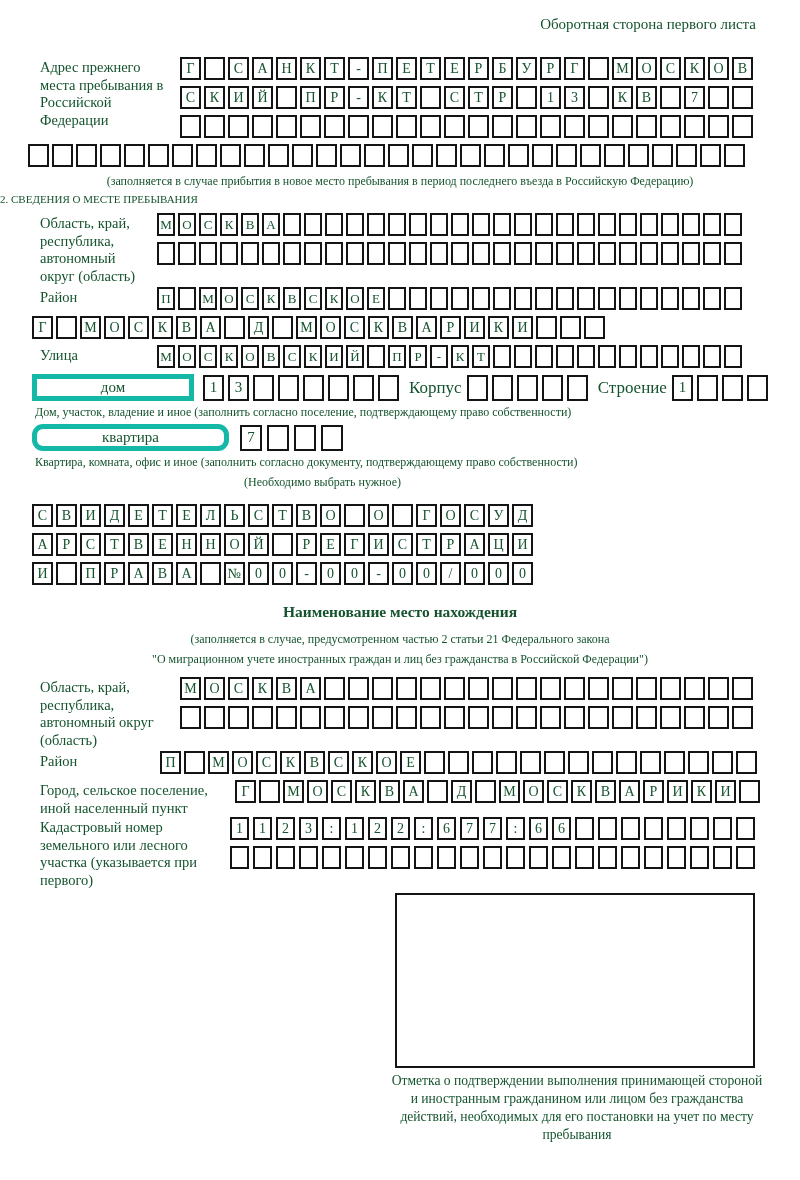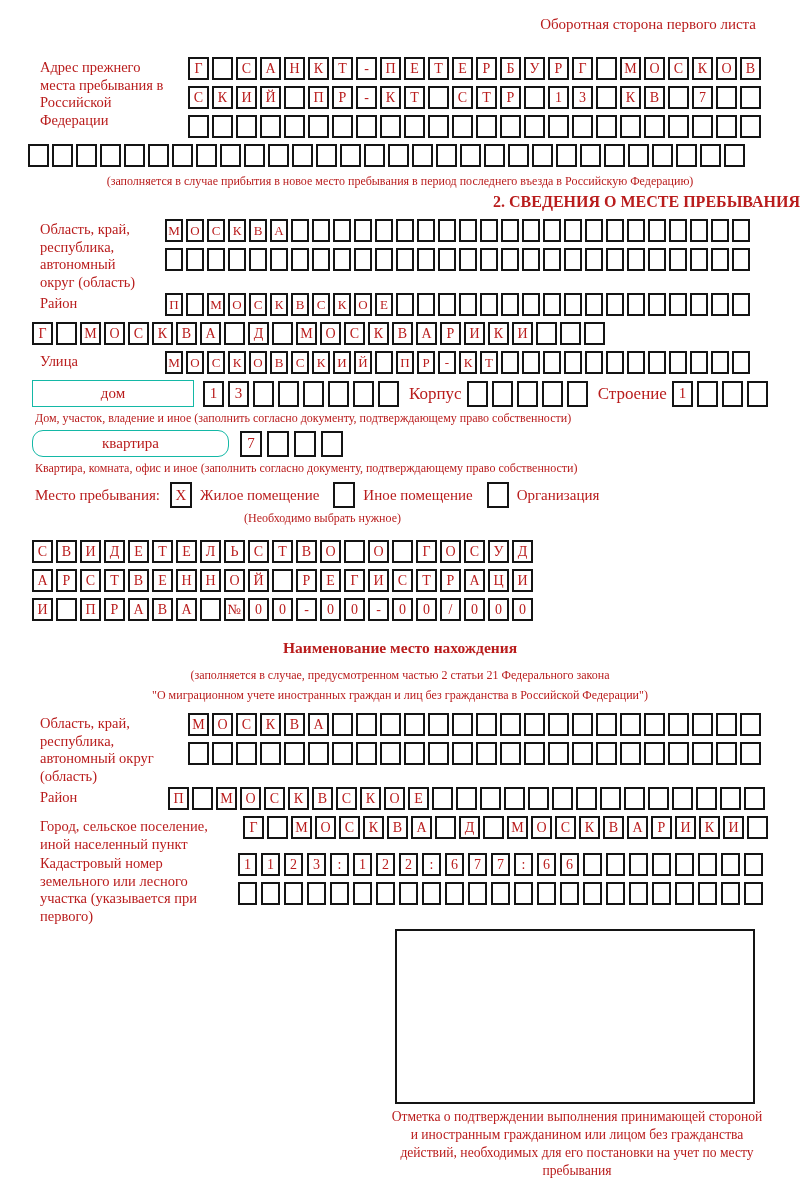--- a/index.html
+++ b/index.html
@@ -1,29 +1,29 @@
 <!DOCTYPE html>
 <html><head>
 <meta charset="utf-8">
 <style>
   html,body{margin:0;padding:0;background:#fff;}
   .page{
     position:relative;
     width:800px;height:1180px;
-    background:#fff;color:#b91c1c;
+    background:#fff;color:#14532d;
     font-family:"Liberation Serif","DejaVu Serif",serif;
     overflow:hidden;
   }
   .hdr{
     text-align:right;
     padding:16px 44px 0 0;
     font-size:15px;
     margin-bottom:24px;
   }
-  .group{display:flex;margin-left:32px;gap:8px;}
+  .group{display:flex;margin-left:32px;}
   .lbl{font-size:14.5px;line-height:17.5px;padding:2px 6px 0 8px;box-sizing:border-box;}
   .w148{width:148px;}
   .w125{width:125px;}
   .w128{width:128px;}
   .w203{width:203px;}
   .w198{width:198px;}
   .w213{width:213px;}
   .rows{flex:1;}
   .cellrow{display:flex;margin-bottom:6px;}
   .cell{
@@ -36,25 +36,25 @@
     font-size:14px;
   }
   .p21 .cell{width:18px;margin-right:3px;font-size:13px;}
   .p23 .cell{width:19px;margin-right:4px;}
   .p25 .cell{width:21px;height:26px;margin-right:4px;font-size:15px;}
   .p27 .cell{width:22px;height:26px;margin-right:5px;font-size:15px;}
   .fullrow{margin-left:28px;}
   .note{font-size:12px;line-height:16px;}
   .note-center{text-align:center;margin:2px 20px 4px 20px;}
   .note-left{margin:2px 0 4px 35px;}
-  .h2{font-weight:bold;font-size:16px;text-align:right;margin:2px 0 8px 0;}
+  .h2{font-weight:normal;font-size:11px;text-align:left;margin:2px 0 8px 0;}
   .houserow{display:flex;align-items:center;margin-left:32px;margin-bottom:3px;}
   .widebox{
     box-sizing:border-box;
-    border:1px solid #14b8a6;height:27px;
+    border:5px solid #14b8a6;height:27px;
     display:flex;align-items:center;justify-content:center;
     font-size:15px;flex:none;
   }
   .w-dom{width:162px;margin-right:9px;}
   .w-kv{width:197px;margin-right:11px;border-radius:11px;}
   .inline-lbl{font-size:17px;margin:0 5px 0 6px;flex:none;}
   .stayrow{display:flex;align-items:center;margin:6px 0 2px 35px;font-size:15px;}
   .cbox{
     box-sizing:border-box;flex:none;
     width:22px;height:26px;border:2px solid #141414;
@@ -394,44 +394,35 @@
         <span class="cell"></span>
       </div>
     <span class="inline-lbl">Строение</span>
     <div class="cellrow p25 mb0">
         <span class="cell">1</span>
         <span class="cell"></span>
         <span class="cell"></span>
         <span class="cell"></span>
       </div>
   </div>
-  <div class="note note-left">Дом, участок, владение и иное (заполнить согласно документу, подтверждающему право собственности)</div>
+  <div class="note note-left">Дом, участок, владение и иное (заполнить согласно поселение, подтверждающему право собственности)</div>
 
   <div class="houserow">
     <div class="widebox w-kv">
       <span>квартира</span>
     </div>
     <div class="cellrow p27 mb0">
         <span class="cell">7</span>
         <span class="cell"></span>
         <span class="cell"></span>
         <span class="cell"></span>
       </div>
   </div>
   <div class="note note-left">Квартира, комната, офис и иное (заполнить согласно документу, подтверждающему право собственности)</div>
 
-  <div class="stayrow">
-    <span class="stay-title">Место пребывания:</span>
-    <span class="cbox">X</span>
-    <span class="stay-label">Жилое помещение</span>
-    <span class="cbox"></span>
-    <span class="stay-label">Иное помещение</span>
-    <span class="cbox"></span>
-    <span class="stay-label">Организация</span>
-  </div>
   <div class="note" style="margin:2px 0 14px 244px;">(Необходимо выбрать нужное)</div>
 
   <div class="group">
     <div class="rows">
       <div class="cellrow p24">
           <span class="cell">С</span>
           <span class="cell">В</span>
           <span class="cell">И</span>
           <span class="cell">Д</span>
           <span class="cell">Е</span>

